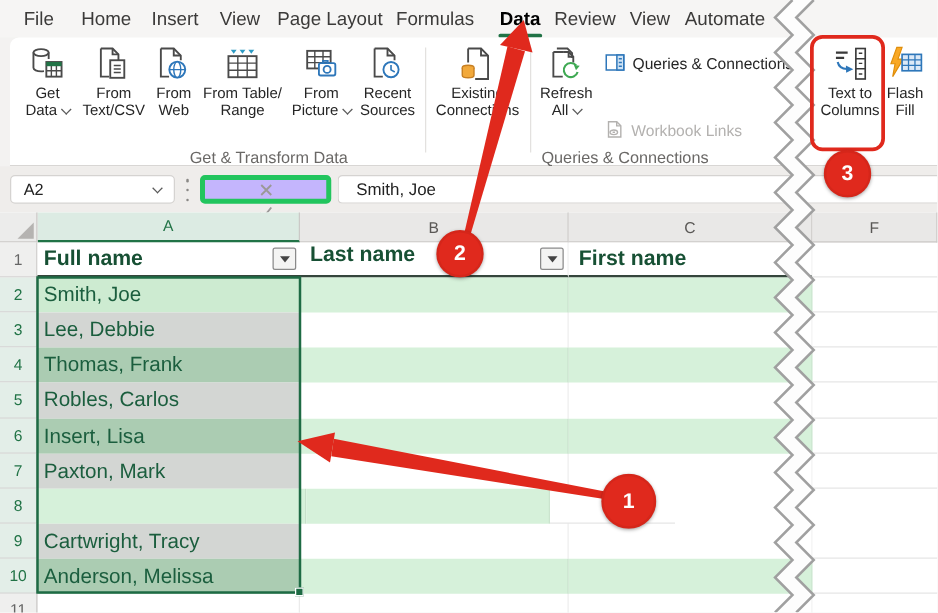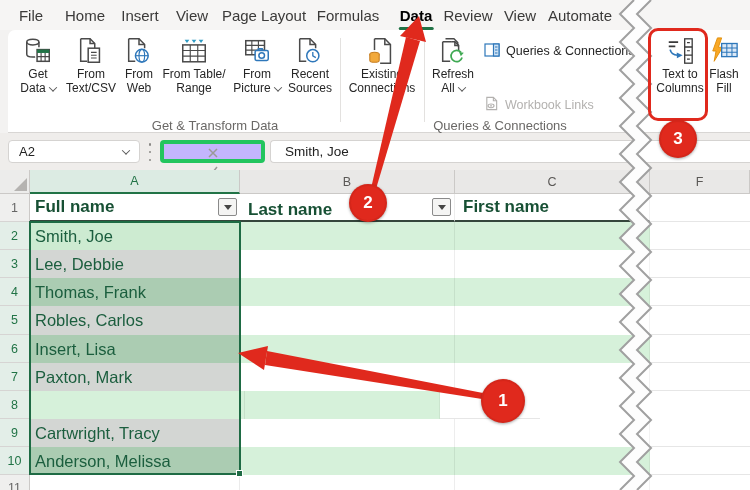--- a/index.html
+++ b/index.html
@@ -295,21 +295,21 @@
   </div>
 
   <div class="row" style="top:24px;height:28px">
     <div class="rn">1</div>
     <div class="cA hcell">
       <span>Full name</span>
       <span class="filterbtn">
           <span class="fchev"></span>
         </span>
     </div>
-    <div class="cB hcell" style="padding-left:8px;display:flex;align-items:flex-end">
+    <div class="cB hcell" style="padding-left:8px;display:flex;align-items:flex-start">
       <span>Last name</span>
       <span class="filterbtn">
           <span class="fchev"></span>
         </span>
     </div>
     <div class="cC hcell" style="padding-left:8px;display:flex;align-items:center">
       <span>First name</span>
     </div>
     <div class="cF"></div>
   </div>

